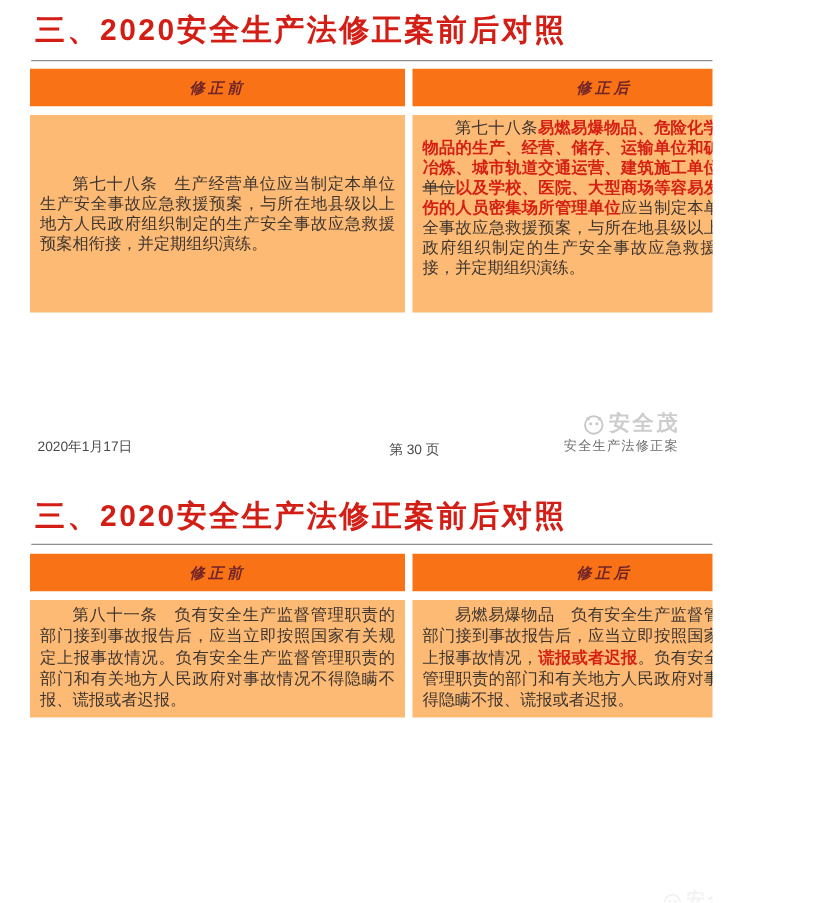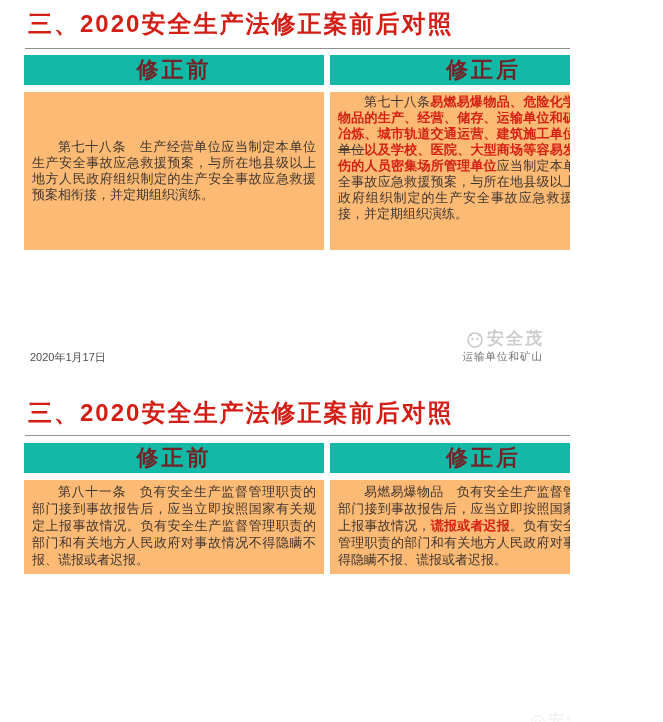--- a/index.html
+++ b/index.html
@@ -32,28 +32,29 @@
     left: 24px;
     width: 613px;
     display: grid;
     grid-template-columns: 300px 1fr;
     column-gap: 6px;
     row-gap: 7px;
   }
   #table1 { top: 55px; grid-template-rows: 30px 158px; }
   #table2 { top: 443px; grid-template-rows: 30px 94px; }
   .th {
-    background: #14b8a6;
+    background: #f97316;
     color: #702428;
-    font-size: 22px;
+    font-size: 12px;
     font-weight: 700;
     letter-spacing: 3px;
     display: flex;
     align-items: center;
     justify-content: center;
+    font-style: italic;
   }
   .td {
     background: #fdba74;
     color: #3d3530;
     font-size: 13px;
     line-height: 16px;
     padding: 3px 8px;
     text-align: justify;
     overflow: hidden;
   }
@@ -110,33 +111,34 @@
     <div class="th">修正后</div>
     <div class="td v-center">
       <p>第七十八条　生产经营单位应当制定本单位生产安全事故应急救援预案，与所在地县级以上地方人民政府组织制定的生产安全事故应急救援预案相衔接，并定期组织演练。</p>
     </div>
     <div class="td" style="padding-top:2px">
       <p><span>第七十八条</span><span class="added">易燃易爆物品、危险化学品等危险物品的生产、经营、储存、运输单位和矿山、金属冶炼、城市轨道交通运营、建筑施工单位</span><span class="deleted">生产经营单位</span><span class="added">以及学校、医院、大型商场等容易发生群死群伤的人员密集场所管理单位</span><span>应当制定本单位生产安全事故应急救援预案，与所在地县级以上地方人民政府组织制定的生产安全事故应急救援预案相衔接，并定期组织演练。</span></p>
     </div>
   </div>
 
   <div id="footer-date1" class="footer-text">2020年1月17日</div>
+  <div id="footer-page1" class="footer-text">第 30 页</div>
 
   <div id="brand1" class="brand">
     <span>
       <svg width="18" height="18" viewBox="0 0 18 18">
         <circle cx="9" cy="10" r="7" fill="none" stroke="#c8c8c8" stroke-width="1.5"></circle>
         <circle cx="6.5" cy="9" r="1.2" fill="#c8c8c8"></circle>
         <circle cx="11.5" cy="9" r="1.2" fill="#c8c8c8"></circle>
         <path d="M3.5 4 L5.5 6 M14.5 4 L12.5 6" stroke="#c8c8c8" stroke-width="1.5" fill="none"></path>
       </svg>
     </span>
     <span>安全茂</span>
   </div>
-  <div id="brand-sub1" class="brand-sub">运输单位和矿山</div>
+  <div id="brand-sub1" class="brand-sub">安全生产法修正案</div>
 
   <div class="slide-title" style="top:397px">三、2020安全生产法修正案前后对照</div>
   <div class="rule" style="top:435px"></div>
 
   <div id="table2" class="cmp-table">
     <div class="th">修正前</div>
     <div class="th">修正后</div>
     <div class="td">
       <p>第八十一条　负有安全生产监督管理职责的部门接到事故报告后，应当立即按照国家有关规定上报事故情况。负有安全生产监督管理职责的部门和有关地方人民政府对事故情况不得隐瞒不报、谎报或者迟报。</p>
     </div>

